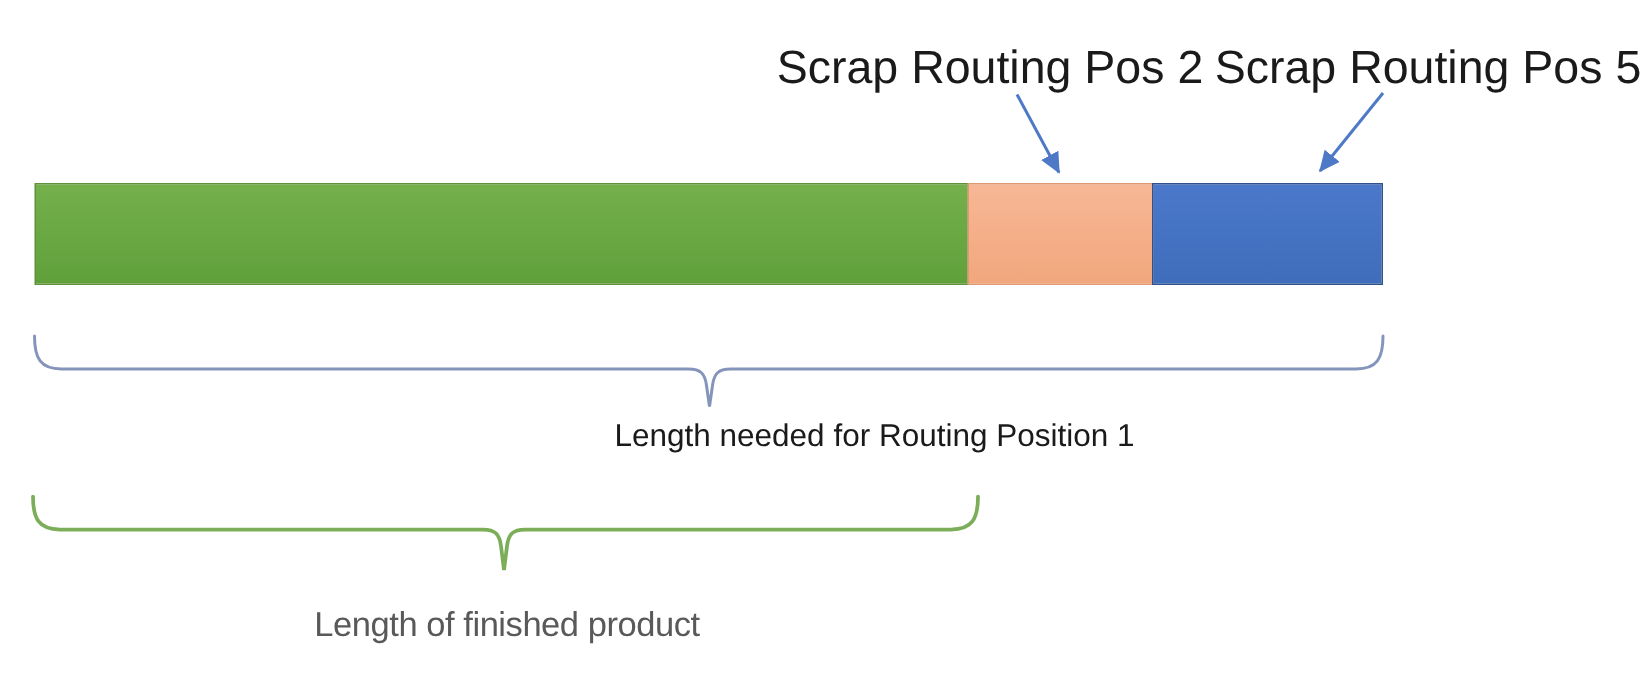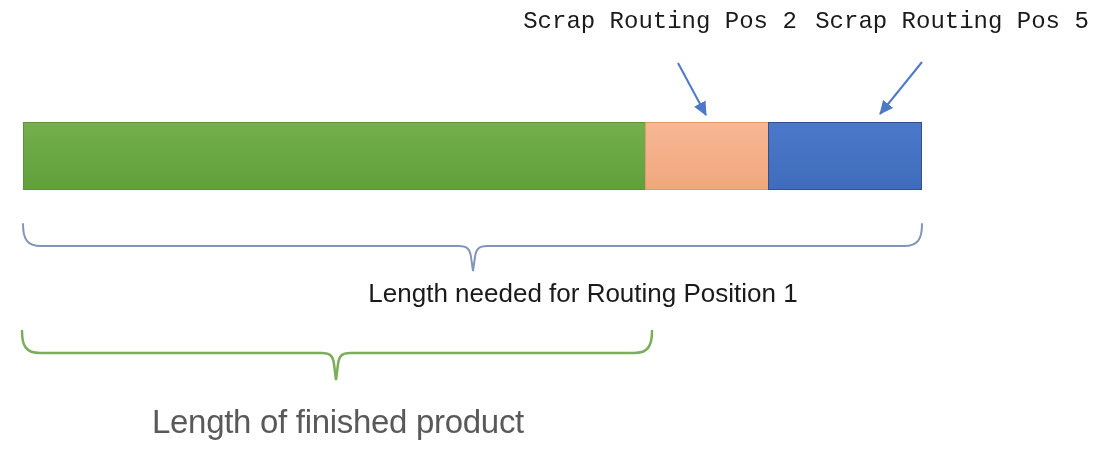--- a/index.html
+++ b/index.html
@@ -6,27 +6,26 @@
   body { font-family: "Liberation Sans", sans-serif; }
   .canvas {
     position: relative;
     width: 1097px;
     height: 453px;
     background: var(--bg, #ffffff);
     overflow: hidden;
   }
   .callout-label {
     position: absolute;
-    top: 9px;
+    top: 28px;
     transform: translateX(-50%);
-    font-size: 24px;
+    font-size: 31px;
     line-height: 1.1;
     color: var(--label, #1a1a1a);
     white-space: nowrap;
-    font-family: Liberation Mono, monospace;
   }
   .callout-label.pos2 { left: 660px; }
   .callout-label.pos1 { left: 952px; }
   .overlay {
     position: absolute;
     left: 0; top: 0;
     width: 1097px; height: 453px;
     pointer-events: none;
   }
   .bar {
@@ -45,26 +44,26 @@
   .seg.peach { width: 124px; margin-left: -1px; }
   .seg.blue  { width: 154px; margin-left: -1px; }
   .caption {
     position: absolute;
     transform: translateX(-50%);
     white-space: nowrap;
     line-height: 1.1;
   }
   .caption.needed {
     left: 583px; top: 279px;
-    font-size: 26px;
+    font-size: 21px;
     color: var(--label, #1a1a1a);
   }
   .caption.finished {
     left: 338px; top: 404px;
-    font-size: 33px;
+    font-size: 23px;
     letter-spacing: -0.3px;
     color: var(--label-muted, #595959);
     text-align: center;
   }
 </style>
 </head>
 <body>
 
 <div class="canvas" style="--bg: #ffffff;">
 

